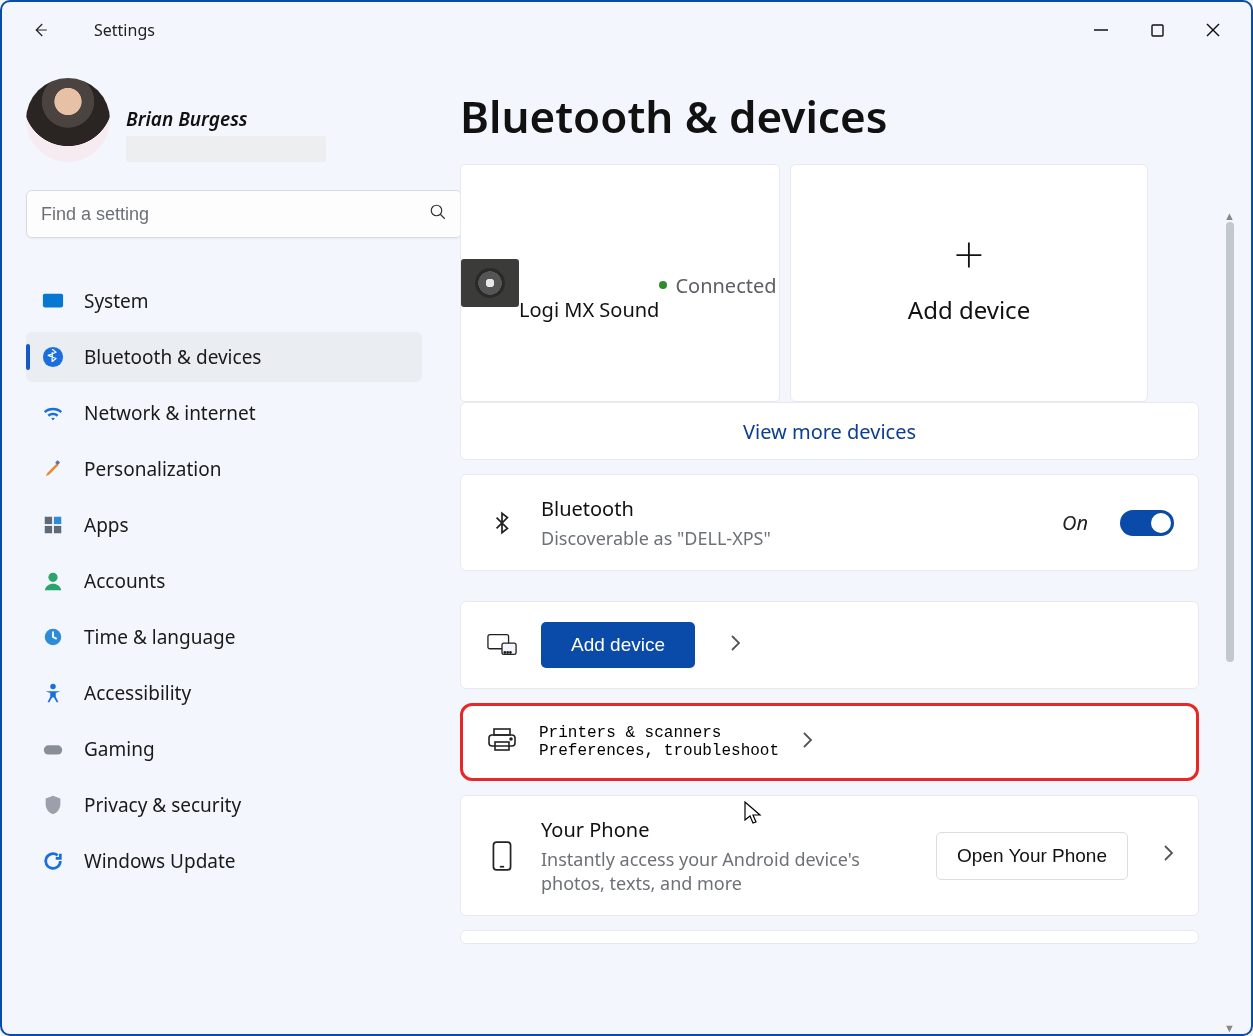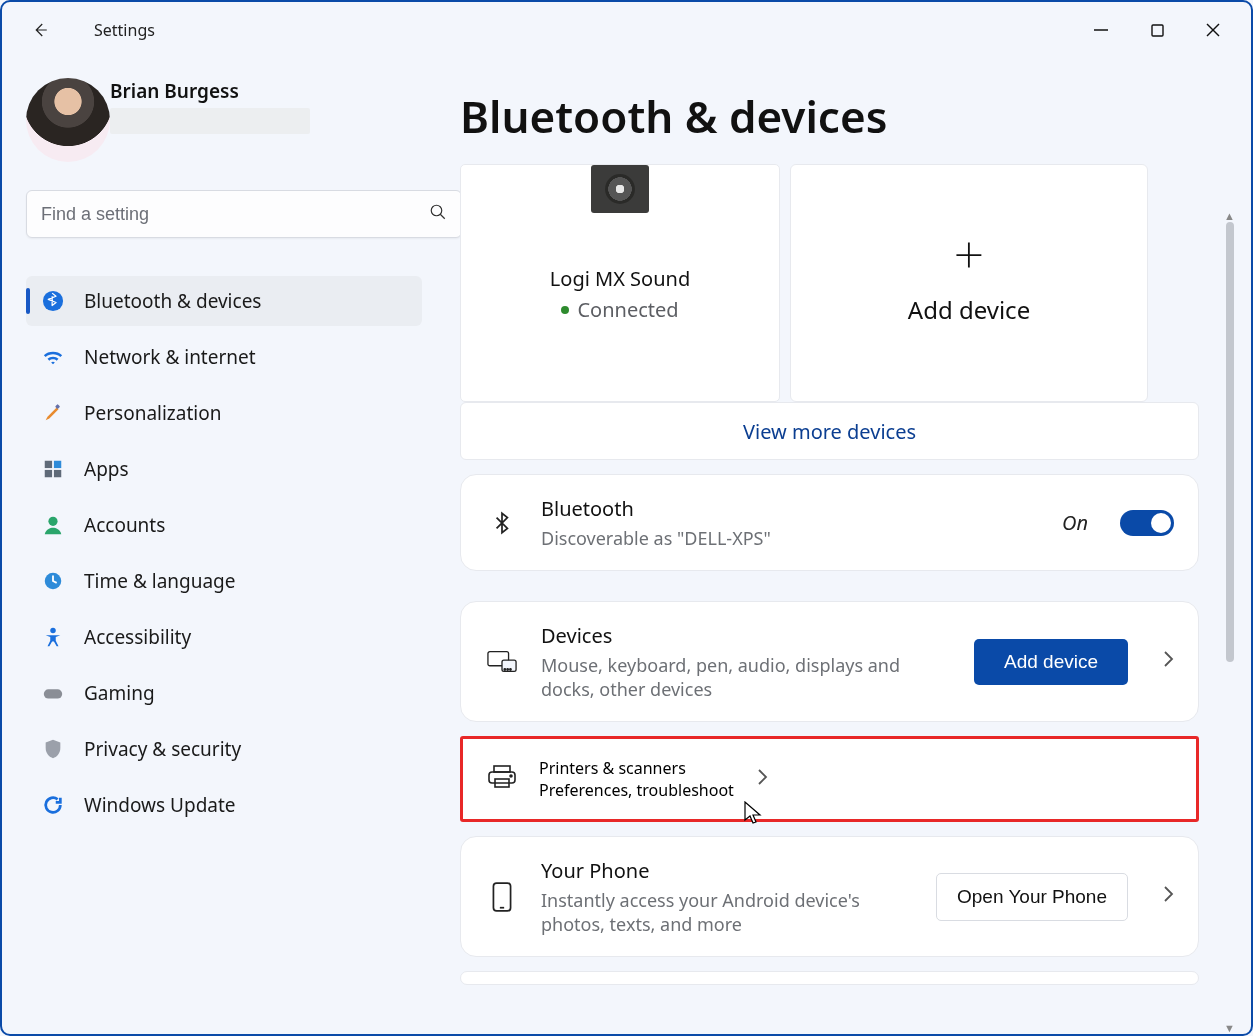--- a/index.html
+++ b/index.html
@@ -24,21 +24,21 @@
     .titlebar .title { margin-left: 40px; font-size: 16px; color: #222; }
     .win-controls { margin-left: auto; display: flex; }
     .win-controls .wc {
       width: 56px; height: 40px;
       display:flex; align-items:center; justify-content:center;
       font-size: 14px;
     }
     
     .layout { display:flex; height: calc(100% - 56px); }
     .sidebar { width: 430px; padding: 20px 10px 0 24px; }
-    .profile { display:flex; align-items:flex-start; margin-bottom: 28px; }
+    .profile { display:flex; align-items:flex-end; gap: 16px; margin-bottom: 28px; font-style: italic; }
     .avatar {
       width: 84px; height: 84px; border-radius:50%;
       background: radial-gradient(circle at 50% 28%, #e6c1a5 0 18%, #4a4340 19% 35%, #2a2522 36% 60%, #f7ebf2 61% 100%);
       flex-shrink:0;
     }
     .profile-text .name { font-weight:600; font-size:19px; color:#111; }
     .profile-text .email {
       margin-top:4px; width: 200px; height: 26px;
       background: #eceef0; border-radius:2px;
     }
@@ -69,21 +69,21 @@
     .navicon { width:22px; height:22px; display:flex; align-items:center; justify-content:center; flex-shrink:0; }
     .navicon svg { width:22px; height:22px; }
     
     .main { flex:1; padding: 28px 50px 0 28px; position:relative; overflow:hidden; }
     .main h1 { font-size: 44px; font-weight:600; color:#111; margin-bottom: 18px; }
     .content { padding-right: 2px; }
     .devrow { display:flex; gap: 10px; }
     .devcard {
       background:#fff; border:1px solid #e7e9ee; border-radius:5px;
       width: 320px; height: 238px;
-      display:flex; flex-direction:column; align-items:center; justify-content:flex-start;
+      display:flex; flex-direction:row; align-items:center; justify-content:flex-start;
       padding-top: 0;
     }
     .devimg {
       width:58px; height:48px; background:#3b3b3a; margin-top:0;
       display:flex; align-items:center; justify-content:center; border-radius:3px;
     }
     .speaker { width:30px; height:30px; border-radius:50%;
       background: radial-gradient(circle, #e8e8e8 0 20%, #555 21% 55%, #2a2a28 56% 100%);
     }
     .devname { font-size:20px; margin-top:52px; color:#111; }
@@ -95,21 +95,21 @@
       display:flex; flex-direction:column; align-items:center; justify-content:center; gap: 26px;
     }
     .addcard .plus { font-size: 54px; font-weight:200; color:#111; line-height:0.5;}
     .addcard .lbl { font-size: 24px; color:#111; }
     .linkcard {
       margin-top: 0; background:#fff; border:1px solid #e7e9ee; border-radius:6px;
       height: 58px; display:flex; align-items:center; justify-content:center;
       font-size: 20px; color:#0b3e91;
     }
     .row {
-      margin-top: 14px; background:#fff; border:1px solid #e7e9ee; border-radius:16px;
+      margin-top: 14px; background:#fff; border:1px solid #e7e9ee; border-radius:6px;
       padding: 20px 24px 20px 24px; display:flex; align-items:center; gap: 22px;
     }
     .row .ricon { width:34px; display:flex; align-items:center; justify-content:center; flex-shrink:0; }
     .row .rtext { flex:1; }
     .row .rtitle { font-size:20px; color:#111; }
     .row .rsub { font-size:18px; color:#6d7075; margin-top:4px; }
     .row .chev { color:#555; }
     .toggle-label { font-size:20px; color:#222; margin-right:10px;font-style:italic; }
     .toggle {
       width: 54px; height: 26px; border-radius:14px; background:#0a4aa8; position:relative;
@@ -120,22 +120,22 @@
     .btn-primary {
       background:#0a4aa8; color:#fff; border:none; border-radius:5px;
       font-size:19px; padding: 12px 30px; margin-right: 12px;
     }
     .btn-secondary {
       background:#fff; color:#111; border:1px solid #d9dce2; border-radius:5px;
       font-size:19px; padding: 12px 20px; margin-right: 12px;
     }
     .highlight-row {
       margin-top:14px; position:relative;
-      border:3px solid #e82828; border-radius:3px;
-      background:#fff; padding: 18px 24px; display:flex; align-items:center; gap:22px;
+      border:3px solid #e82828; border-radius:12px;
+      background:#fff; padding: 18px 24px; display:flex; align-items:center; gap:22px;font-family:Liberation Mono, monospace;
     }
     .cursor {
       position:absolute; left: 742px; top: 799px;
       pointer-events:none;
     }
     .scrollbar {
       position:absolute; right: 14px; top: 164px; bottom:16px; width:14px;
     }
     .scrollbar .thumb {
       position:absolute; top:0; height:440px; width:8px; left:3px;
@@ -189,20 +189,28 @@
       <input placeholder="Find a setting" style="">
       <span class="sicon">
         <svg width="18" height="18" viewBox="0 0 24 24" fill="none" stroke="#333" stroke-width="1.6">
             <circle cx="10" cy="10" r="7"></circle>
             <line x1="21" y1="21" x2="15" y2="15"></line>
           </svg>
       </span>
     </div>
 
     <nav class="navlist">
+      <div class="navitem">
+        <span class="navicon">
+            <svg viewBox="0 0 24 24">
+              <rect x="1" y="4" width="22" height="15" rx="2" fill="#0678d4"></rect>
+            </svg>
+          </span>
+        <span>System</span>
+      </div>
       <div class="navitem active">
         <span class="navicon">
             <svg viewBox="0 0 24 24">
               <circle cx="12" cy="12" r="11" fill="#1a6fdd"></circle>
               <path d="M11 6v12l5-4-10-4 10-4-5-4" fill="none" stroke="#fff" stroke-width="1.6" stroke-linejoin="round" transform="scale(0.85) translate(2 2)"></path>
             </svg>
           </span>
         <span>Bluetooth &amp; devices</span>
       </div>
       <div class="navitem">
@@ -329,24 +337,20 @@
       <div class="row" style="margin-top:30px">
         <div class="ricon">
           <svg width="30" height="26" viewBox="0 0 32 24" fill="none" stroke="#222" stroke-width="1.4">
               <rect x="1" y="1" width="22" height="15" rx="2"></rect>
               <rect x="16" y="10" width="15" height="12" rx="2" fill="#f3f6fc"></rect>
               <circle cx="19" cy="20" r="0.8" fill="#222"></circle>
               <circle cx="22" cy="20" r="0.8" fill="#222"></circle>
               <circle cx="25" cy="20" r="0.8" fill="#222"></circle>
             </svg>
         </div>
-        <div class="rtext">
-          <div class="rtitle">Devices</div>
-          <div class="rsub">Mouse, keyboard, pen, audio, displays and docks, other devices</div>
-        </div>
         <button class="btn-primary">Add device</button>
         <span class="chev"><svg width="12" height="18" viewBox="0 0 12 18" fill="none" stroke="#555" stroke-width="1.8">
               <path d="M3 2l7 7-7 7"></path>
             </svg></span>
       </div>
 
       <div class="highlight-row">
         <div class="ricon">
           <svg width="30" height="28" viewBox="0 0 30 24" fill="none" stroke="#222" stroke-width="1.6">
               <rect x="7" y="1" width="16" height="6"></rect>

